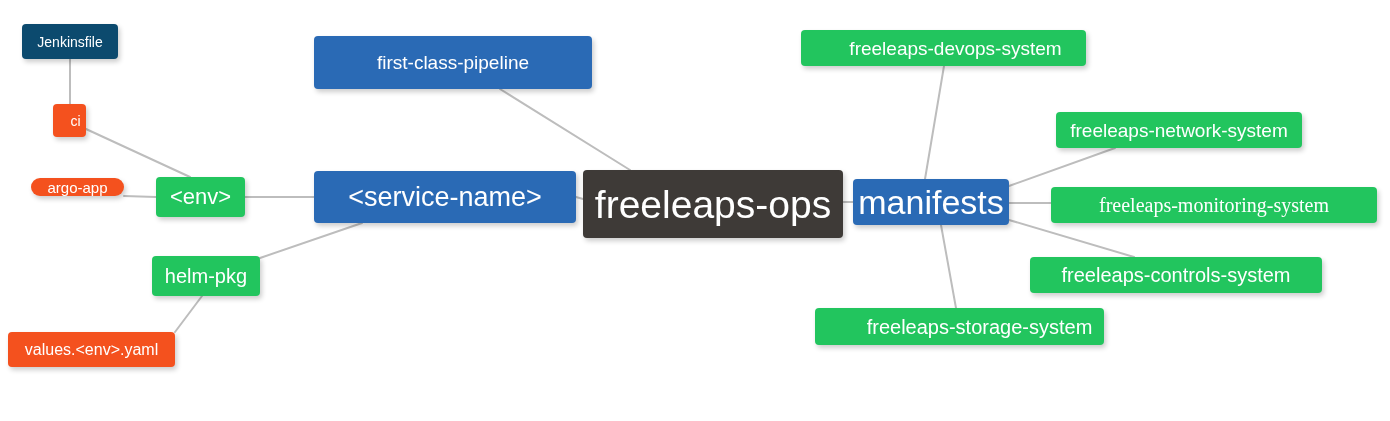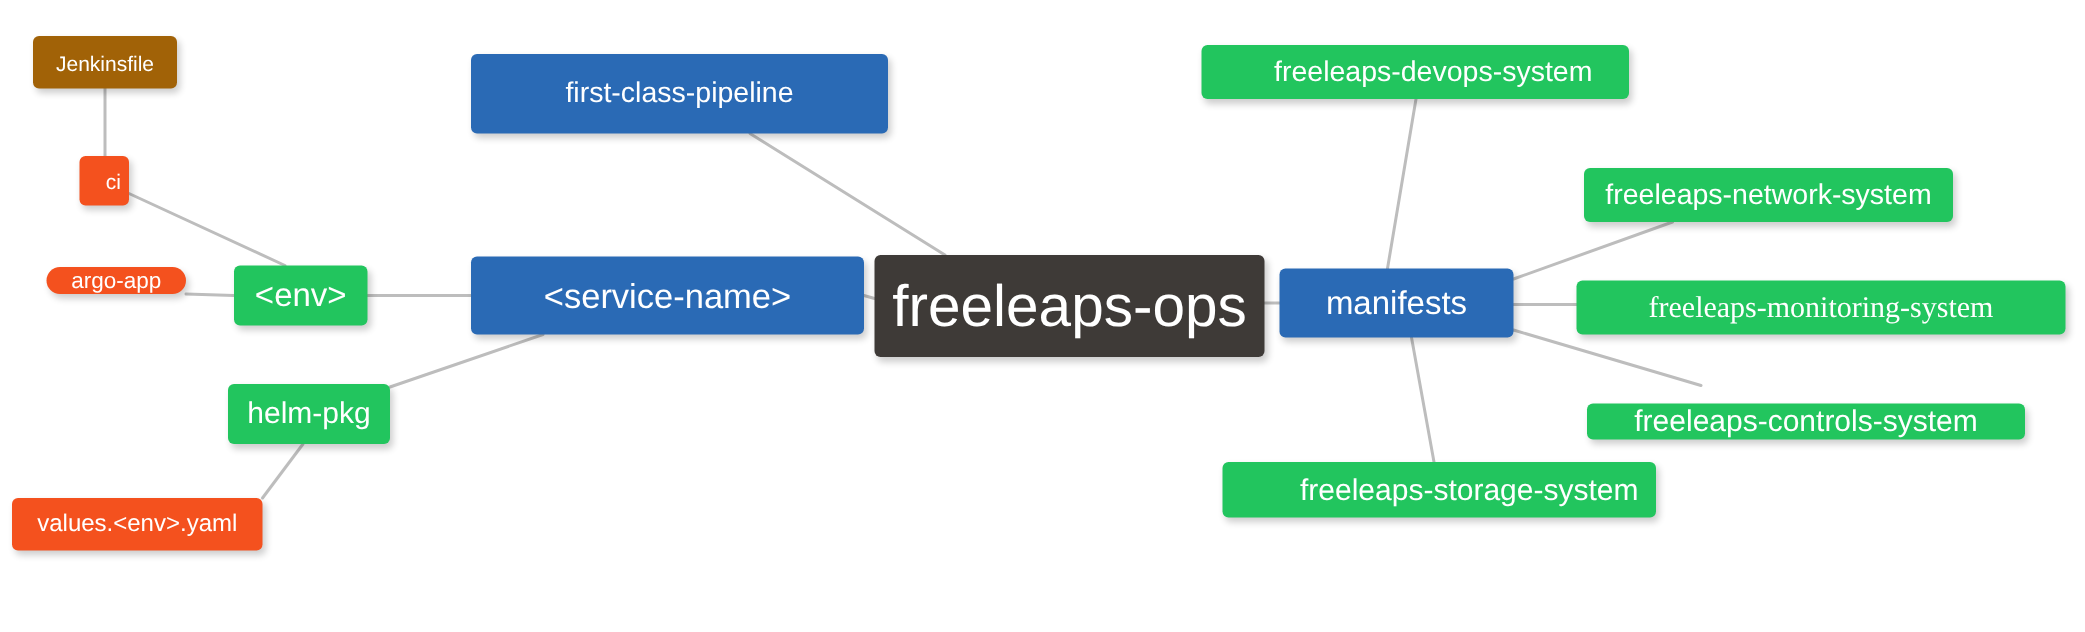--- a/index.html
+++ b/index.html
@@ -42,21 +42,21 @@
   }
   .node-label {
     display: block;
     width: 100%;
     text-align: center;
   }
   
   .c-root   { background: #3e3a37; }
   .c-blue   { background: #2a6ab5; }
   .c-green  { background: #22c55e; }
-  .c-orange { background: #a16207; }
+  .c-orange { background: #0c4a6e; }
   .c-red    { background: #f4511e; }
 </style>
 </head>
 <body>
 
 <div id="canvas">
   <svg id="edges" viewBox="0 0 1390 421" xmlns="http://www.w3.org/2000/svg">
       <line x1="70" y1="59" x2="70" y2="104" stroke="#bdbdbd" stroke-width="2" stroke-linecap="round"></line>
       <line x1="86" y1="129" x2="190" y2="177" stroke="#bdbdbd" stroke-width="2" stroke-linecap="round"></line>
       <line x1="124" y1="196" x2="156" y2="197" stroke="#bdbdbd" stroke-width="2" stroke-linecap="round"></line>
@@ -88,37 +88,37 @@
       <div class="node c-green" style="left: 152px; top: 256px; width: 108px; height: 40px;">
         <span class="node-label" style="font-size: 20px;">helm-pkg</span>
       </div>
       <div class="node c-red" style="left: 8px; top: 332px; width: 167px; height: 35px;">
         <span class="node-label" style="font-size: 16px;">values.&lt;env&gt;.yaml</span>
       </div>
       <div class="node c-blue" style="left: 314px; top: 36px; width: 278px; height: 53px;">
         <span class="node-label" style="font-size: 19px;">first-class-pipeline</span>
       </div>
       <div class="node c-blue" style="left: 314px; top: 171px; width: 262px; height: 52px;">
-        <span class="node-label" style="font-size: 23px;">&lt;service-name&gt;</span>
+        <span class="node-label" style="font-size: 27px;">&lt;service-name&gt;</span>
       </div>
       <div class="node c-root" style="left: 583px; top: 170px; width: 260px; height: 68px;">
         <span class="node-label" style="font-size: 39px;">freeleaps-ops</span>
       </div>
       <div class="node c-blue" style="left: 853px; top: 179px; width: 156px; height: 46px;">
-        <span class="node-label" style="font-size: 22px;">manifests</span>
+        <span class="node-label" style="font-size: 34px;">manifests</span>
       </div>
       <div class="node c-green" style="left: 801px; top: 30px; width: 285px; height: 36px;">
         <span class="node-label" style="font-size: 19px; margin-left: 24px;">freeleaps-devops-system</span>
       </div>
       <div class="node c-green" style="left: 1056px; top: 112px; width: 246px; height: 36px;">
         <span class="node-label" style="font-size: 19px;">freeleaps-network-system</span>
       </div>
       <div class="node c-green" style="left: 1051px; top: 187px; width: 326px; height: 36px;">
         <span class="node-label" style="font-size: 20px; font-family: Liberation Serif, serif;">freeleaps-monitoring-system</span>
       </div>
-      <div class="node c-green" style="left: 1058px; top: 257px; width: 292px; height: 24px; margin-top: 12px;">
+      <div class="node c-green" style="left: 1030px; top: 257px; width: 292px; height: 36px;">
         <span class="node-label" style="font-size: 20px;">freeleaps-controls-system</span>
       </div>
       <div class="node c-green" style="left: 815px; top: 308px; width: 289px; height: 37px; padding-left: 40px;">
         <span class="node-label" style="font-size: 20px;">freeleaps-storage-system</span>
       </div>
     </div>
 </div>
 
 </body></html>

